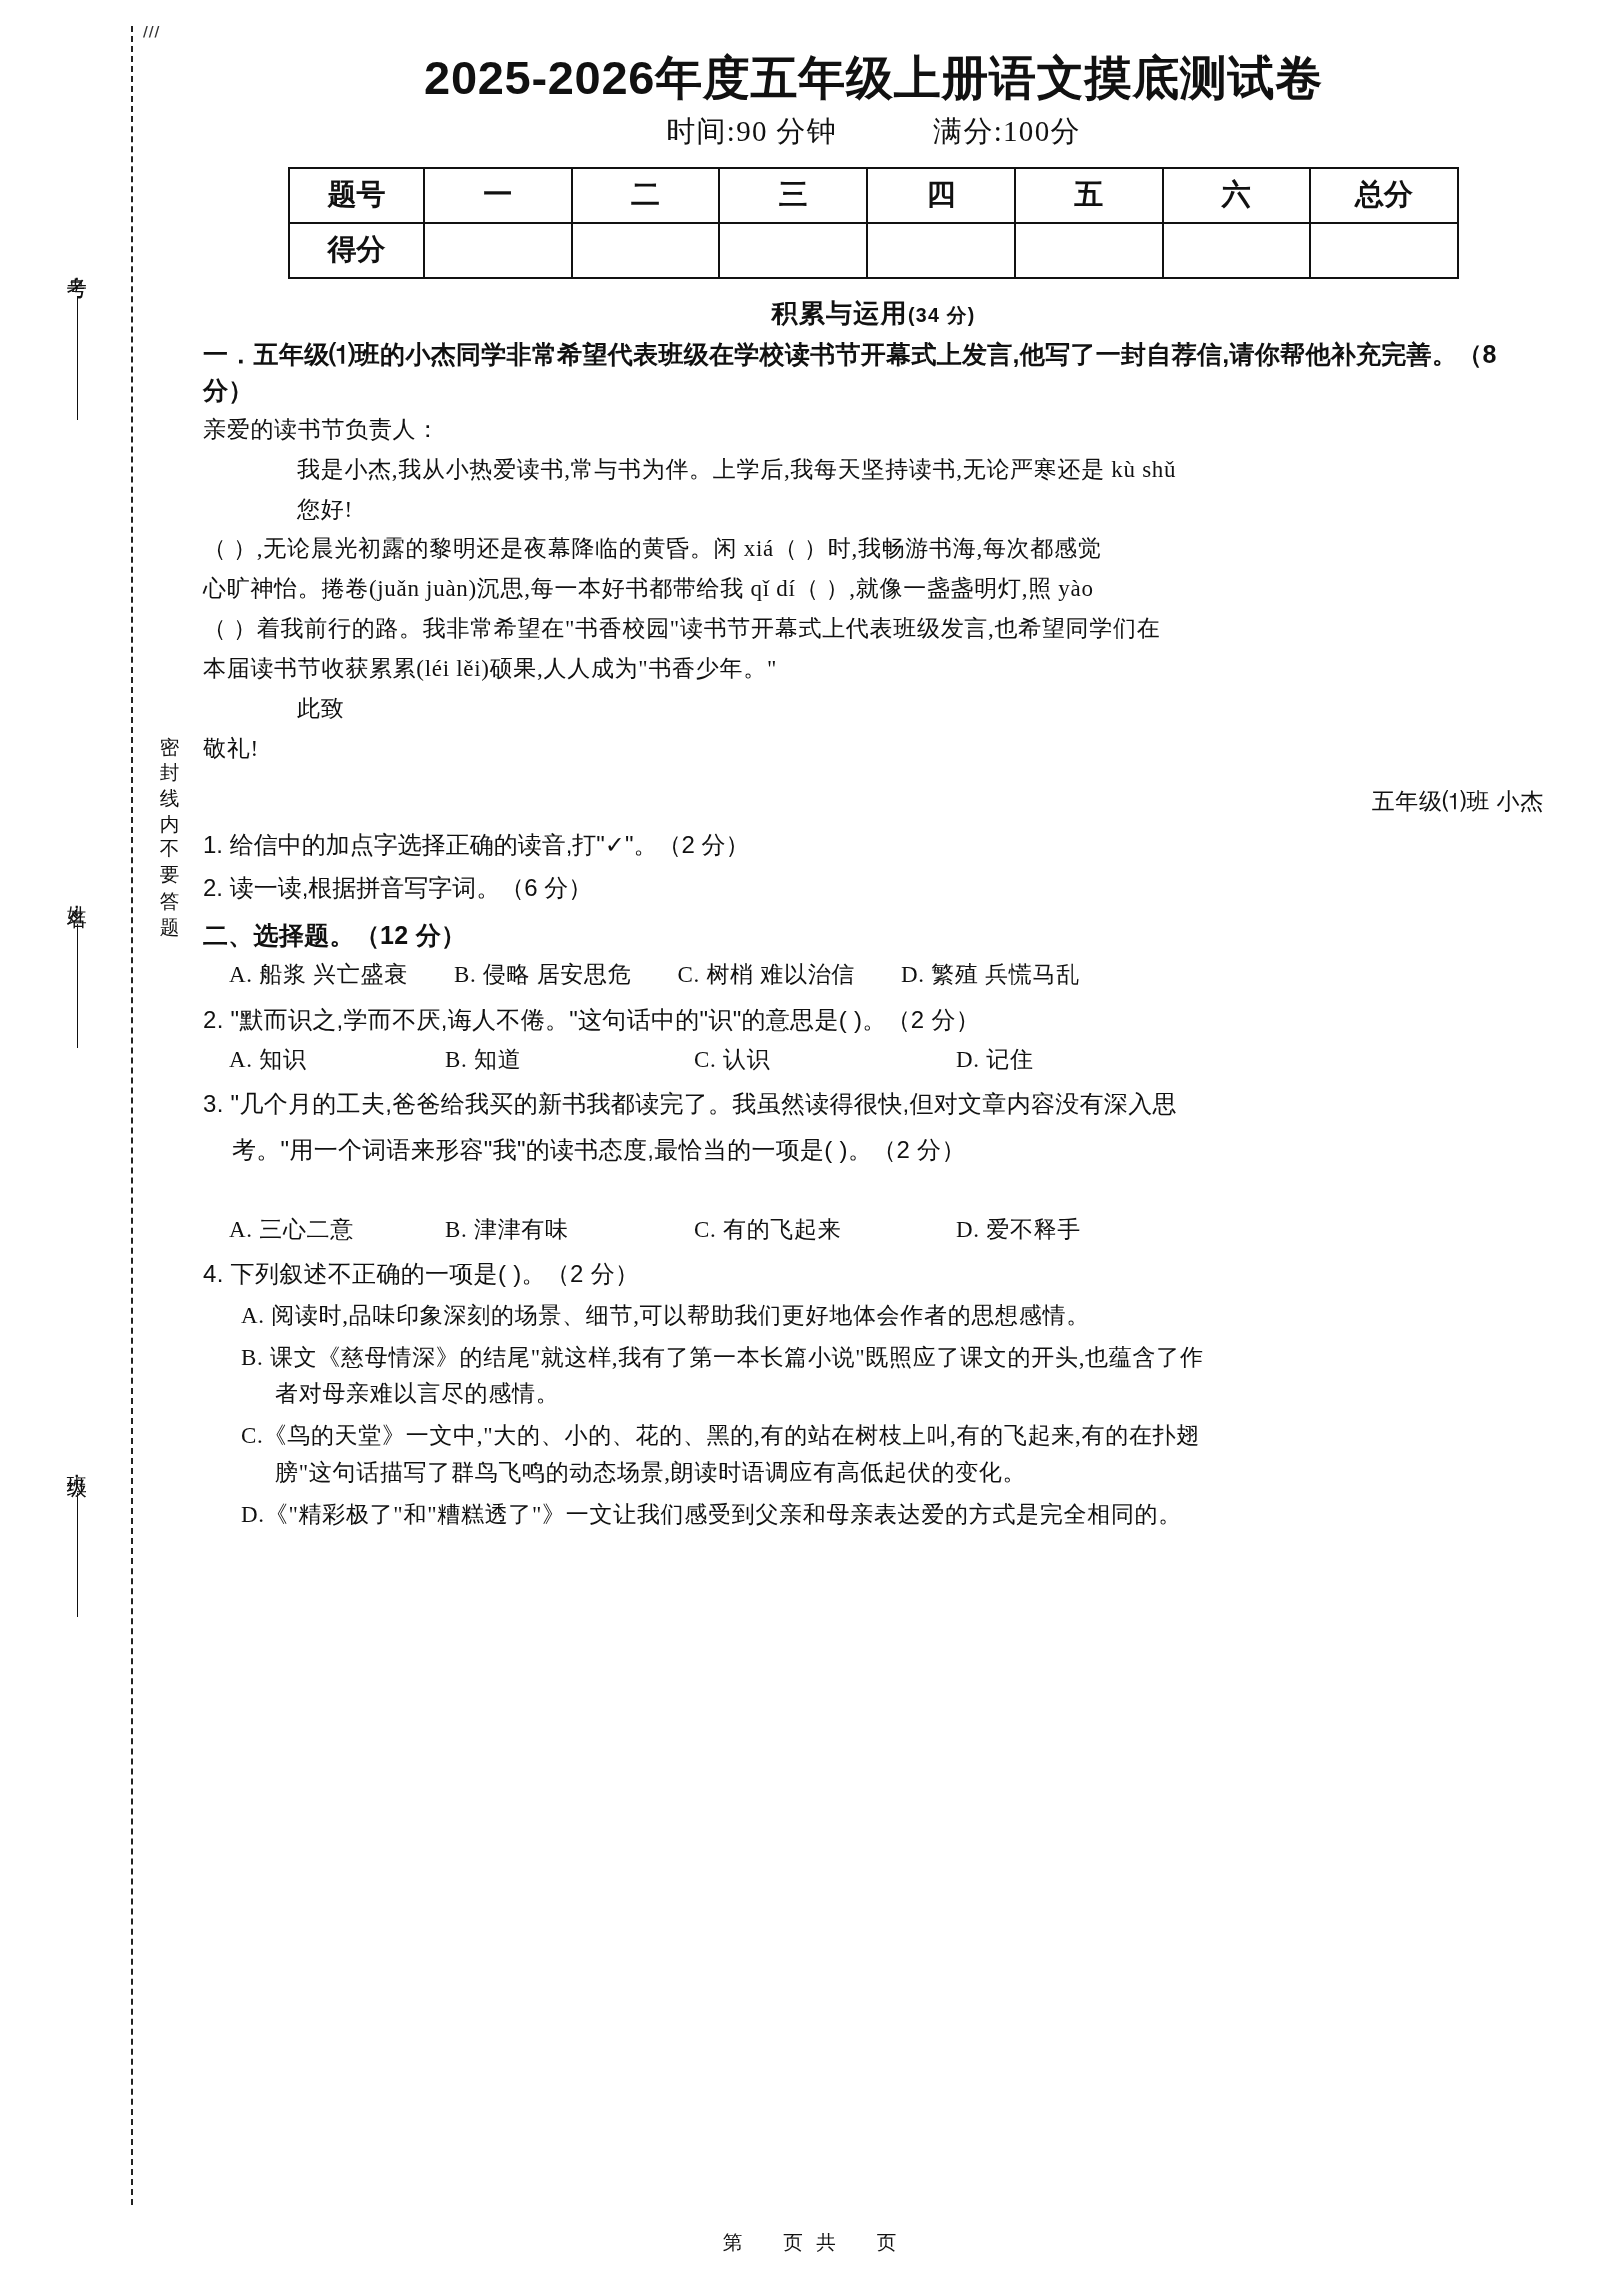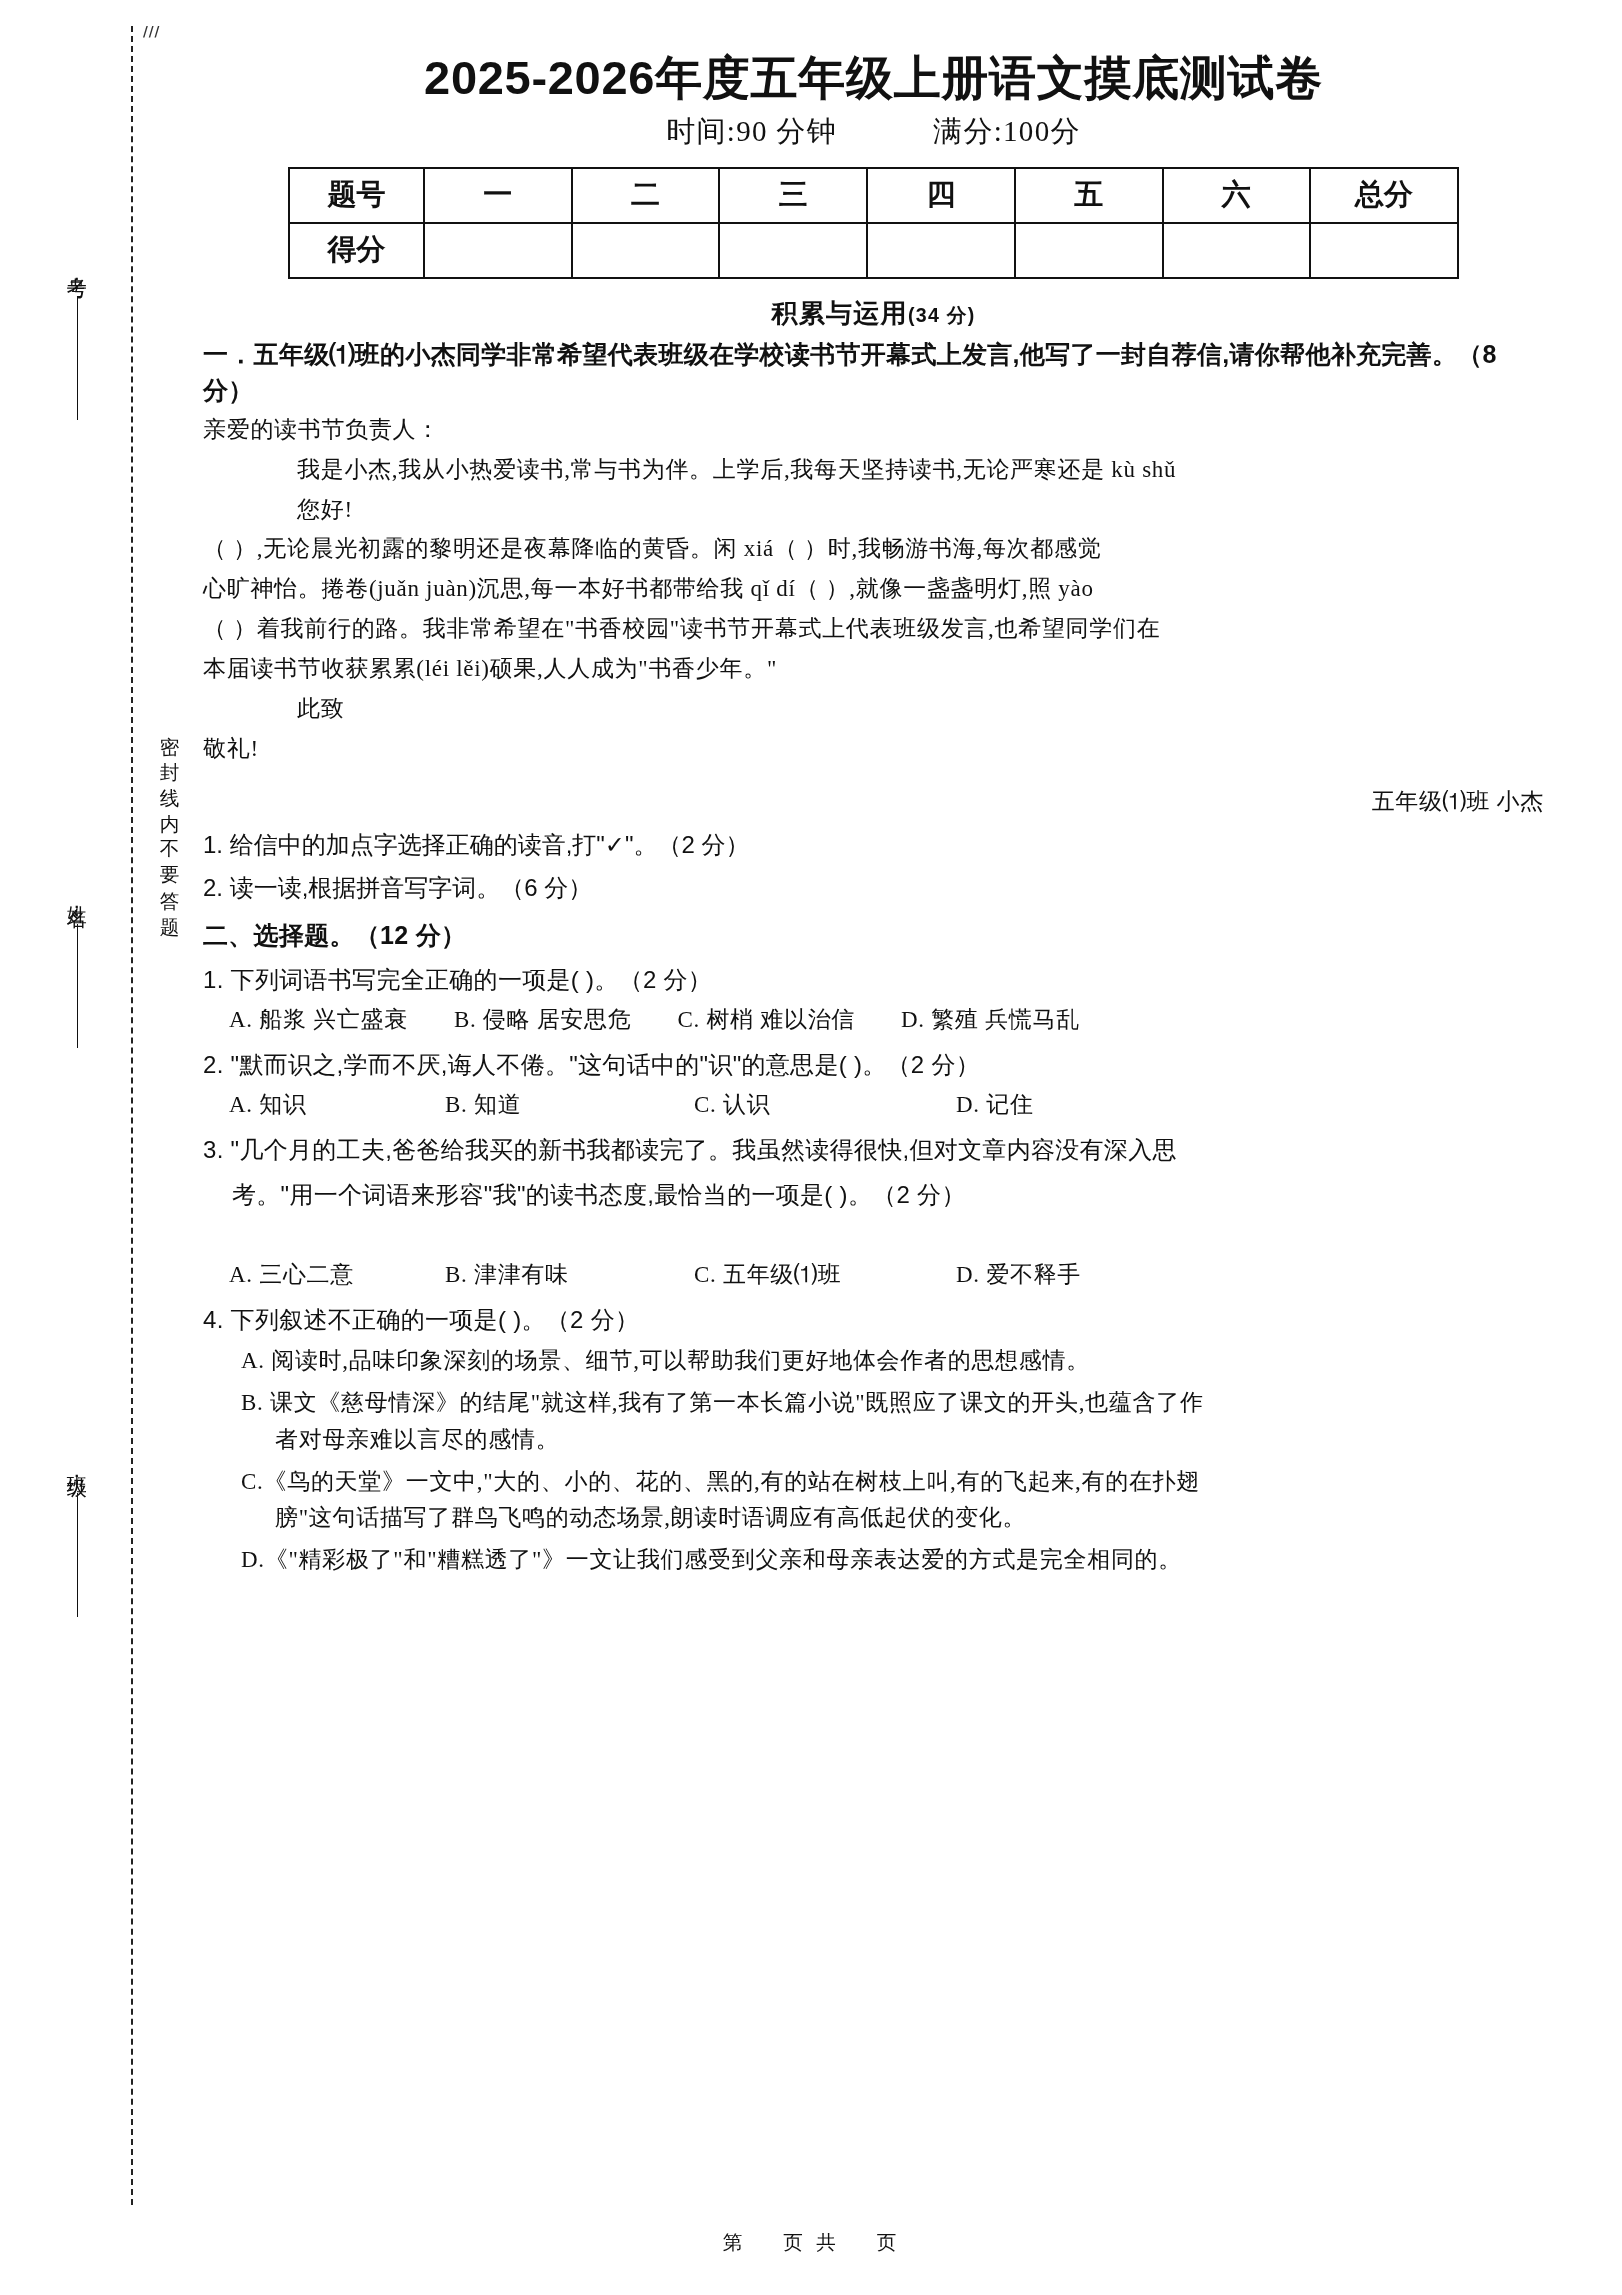--- a/index.html
+++ b/index.html
@@ -290,34 +290,33 @@
     <p class="indent2">此致</p>
     <p>敬礼!</p>
     <p class="right sign" style="margin-top:17px;">五年级⑴班    小杰</p>
   </div>
 
   <div class="q-sub">1. 给信中的加点字选择正确的读音,打"✓"。（2 分）</div>
   <div class="q-sub">2. 读一读,根据拼音写字词。（6 分）</div>
 
   <div class="q-head" style="margin-top:11.8px;">二、选择题。（12 分）</div>
 
-  <div class="q-item">1. 下列词语书写完全正确的一项是(      )。（2 分）</div>
   <div class="choice-row">
     <span class="opt">A. 船浆   兴亡盛衰</span><span class="opt-gap"></span><span class="opt">B. 侵略   居安思危</span><span class="opt-gap"></span><span class="opt">C. 树梢   难以治信</span><span class="opt-gap"></span><span class="opt">D. 繁殖   兵慌马乱</span>
   </div>
 
   <div class="q-item">2. "默而识之,学而不厌,诲人不倦。"这句话中的"识"的意思是(      )。（2 分）</div>
   <div class="choice-row">
     <span class="opt" style="width:216px;">A. 知识</span><span class="opt" style="width:249px;">B. 知道</span><span class="opt" style="width:262px;">C. 认识</span><span class="opt">D. 记住</span>
   </div>
 
   <div class="q-item">3. "几个月的工夫,爸爸给我买的新书我都读完了。我虽然读得很快,但对文章内容没有深入思</div>
   <div class="q-item cont">考。"用一个词语来形容"我"的读书态度,最恰当的一项是(      )。（2 分）</div>
   <div class="choice-row">
-    <span class="opt" style="width:216px;margin-top:40px;">A. 三心二意</span><span class="opt" style="width:249px;">B. 津津有味</span><span class="opt" style="width:262px;">C. 五年级⑴班</span><span class="opt">D. 爱不释手</span>
+    <span class="opt" style="width:216px;margin-top:40px;">A. 三心二意</span><span class="opt" style="width:249px;">B. 津津有味</span><span class="opt" style="width:262px;">C. 有的飞起来</span><span class="opt">D. 爱不释手</span>
   </div>
 
   <div class="q-item">4. 下列叙述不正确的一项是(      )。（2 分）</div>
   <div class="sub-choice">
     <span>A. 阅读时,品味印象深刻的场景、细节,可以帮助我们更好地体会作者的思想感情。</span>
   </div>
   <div class="sub-choice">
     <span>B. 课文《慈母情深》的结尾"就这样,我有了第一本长篇小说"既照应了课文的开头,也蕴含了作</span>
     <span class="wrap2">者对母亲难以言尽的感情。</span>
   </div>

